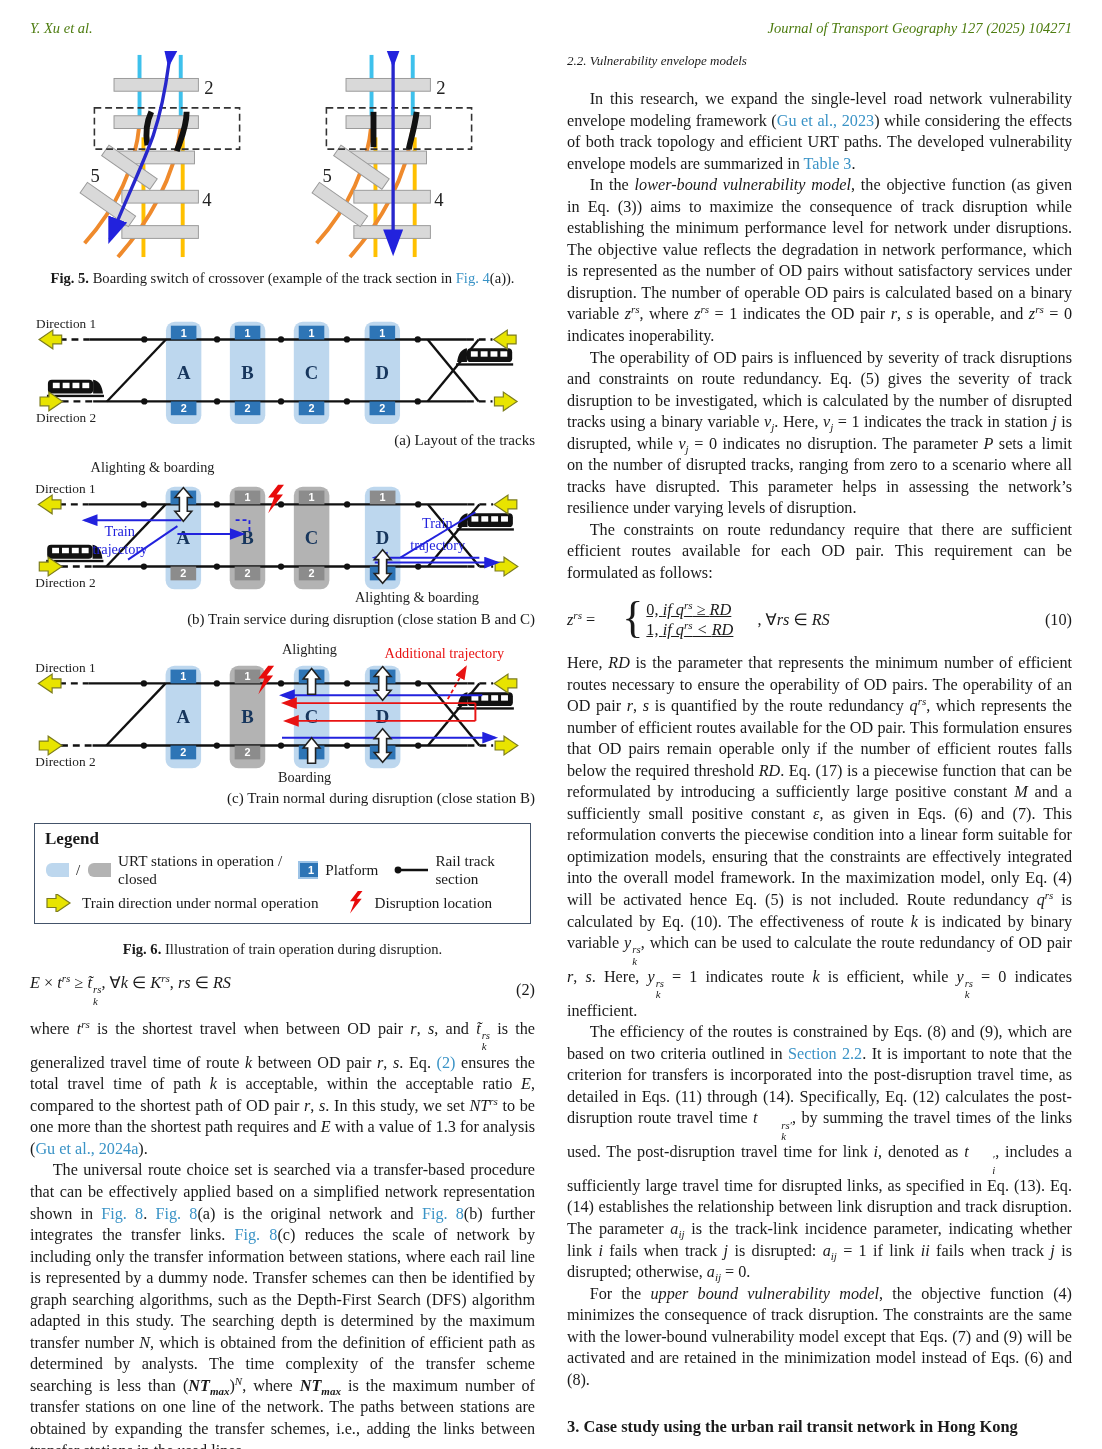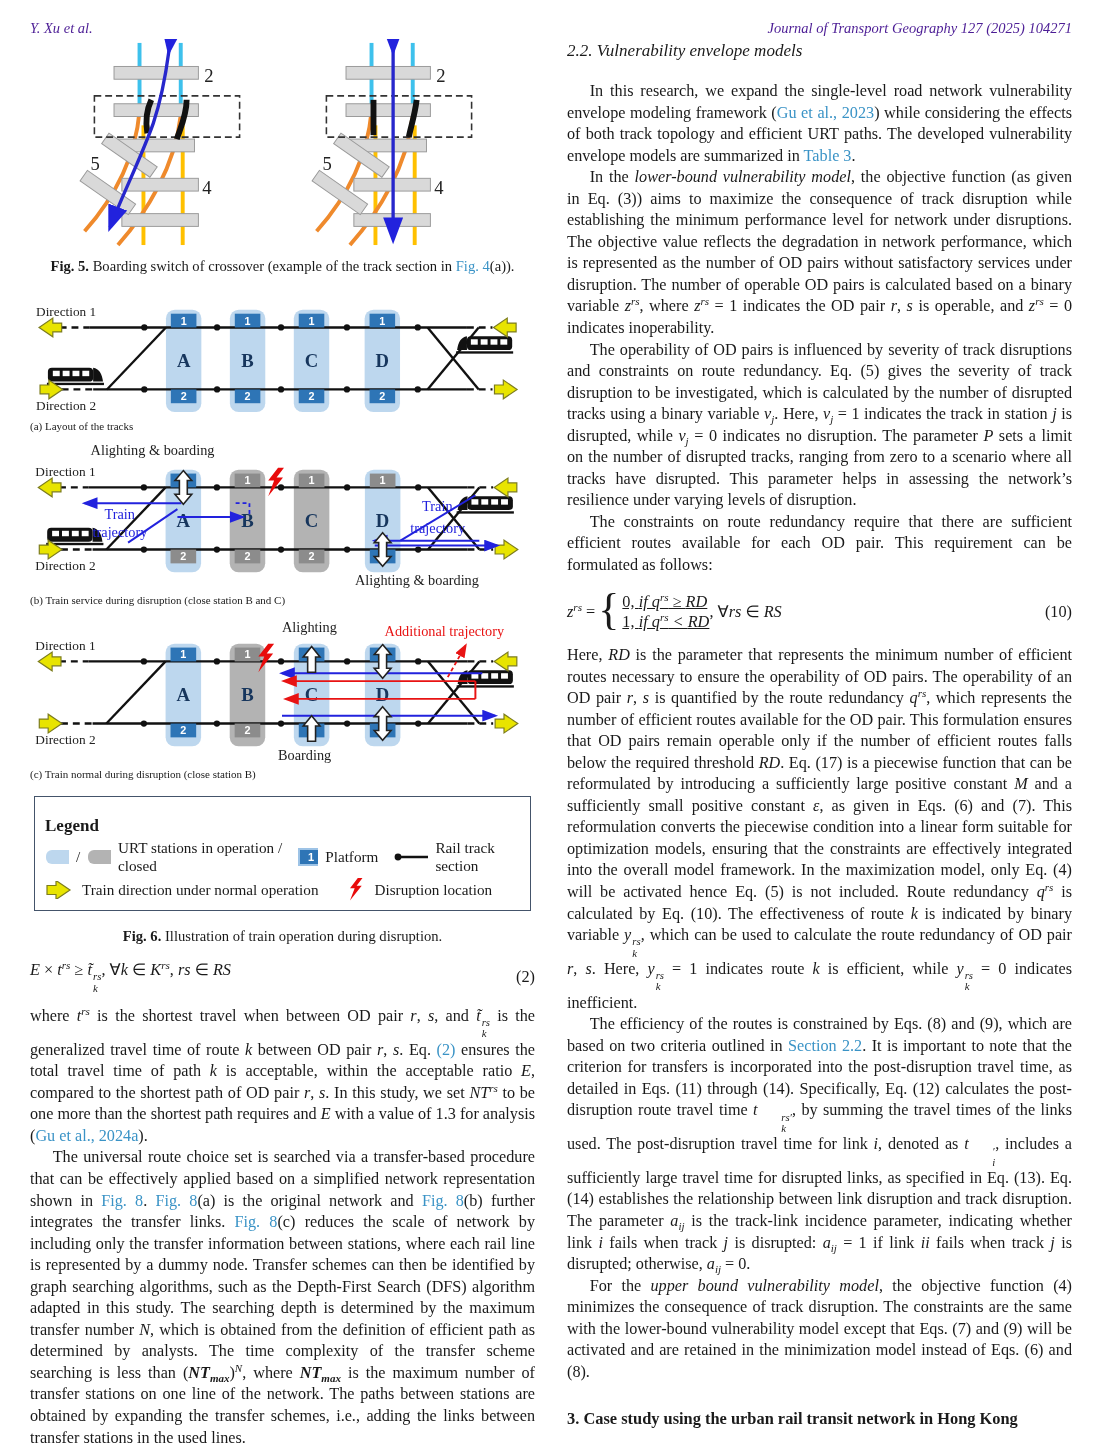--- a/index.html
+++ b/index.html
@@ -1,59 +1,59 @@
 <!DOCTYPE html>
 <html style="--link: #3a93c6; --station-open: #bdd7ee; --station-closed: #b3b3b3; --platform-open: #2e75b6; --platform-closed: #8c8c8c; --traj-blue: #2222dd; --traj-red: #e81313;"><head>
 <meta charset="utf-8">
 <style>
   html,body{margin:0;padding:0;background:#ffffff;}
   body{width:1102px;height:1449px;font-family:"Liberation Serif",serif;color:#1a1a1a;position:relative;overflow:hidden;}
   .page{padding:20px 30px 0 30px;}
-  .hdr{display:flex;justify-content:space-between;font-style:italic;font-size:14.5px;color:#4c1d95;margin-bottom:0;align-items:flex-end;}
+  .hdr{display:flex;justify-content:space-between;font-style:italic;font-size:14.5px;color:#4d7c0f;margin-bottom:12px;align-items:flex-end;}
   .cols{display:flex;gap:32px;}
   .col{width:505px;}
   .body-text{font-size:16.2px;line-height:1.33;text-align:justify;margin:0;}
   .body-text.indent{text-indent:1.4em;}
   .it{font-style:italic;}
   .bd{font-weight:bold;}
   .bi{font-weight:bold;font-style:italic;}
   .lnk{color:var(--link,#3a93c6);}
   .sup{vertical-align:super;font-size:68%;line-height:0;}
   .sub{vertical-align:sub;font-size:68%;line-height:0;}
   .stack{display:inline-flex;flex-direction:column;align-items:flex-start;vertical-align:-0.5em;font-size:66%;line-height:1.05;margin-left:1px;}
-  .sec-h-italic{font-style:italic;font-size:17px;margin:4px 0 20px 0;font-weight:normal;}
+  .sec-h-italic{font-style:italic;font-size:13px;margin:4px 0 20px 0;font-weight:normal;}
   .sec-h-bold{font-weight:bold;font-size:16.4px;margin:26px 0 20px 0;}
-  .eq-row{display:flex;align-items:center;font-size:16.3px;margin:14px 0 12px 0;}
+  .eq-row{display:flex;align-items:center;font-size:16.3px;margin:14px 0 12px 0;gap:24px;}
   .eq-num{margin-left:auto;padding-left:10px;}
   .cases{display:inline-flex;align-items:center;}
   .brace{font-size:44px;font-weight:200;line-height:0.85;margin:0 3px 5px 3px;}
   .case-lines{display:inline-flex;flex-direction:column;line-height:1.22;text-decoration:underline;}
   .fig-caption{font-size:14.6px;text-align:center;margin:10px 8px 0 8px;line-height:1.3;}
-  .sub-caption{font-size:11px;text-align:left;margin:0 0 10px 0;}
+  .sub-caption{font-size:15px;text-align:right;margin:0 0 10px 0;}
   .fig5-wrap{display:flex;justify-content:center;gap:52px;margin:2px 0 0 0;}
   .fig6-wrap{margin-top:20px;}
   svg text{font-family:"Liberation Serif",serif;}
   .dir-label{font-size:13.5px;fill:#222;}
   .st-letter{font-size:19px;font-weight:bold;fill:#17365d;text-anchor:middle;}
   .pf-num{font-family:"Liberation Sans",sans-serif;font-size:11px;font-weight:bold;fill:#ffffff;text-anchor:middle;}
   .st-open{fill:var(--station-open,#bdd7ee);}
   .st-closed{fill:var(--station-closed,#b3b3b3);}
   .pf-open{fill:var(--platform-open,#2e75b6);}
   .pf-closed{fill:var(--platform-closed,#8c8c8c);}
   .track{stroke:#111;stroke-width:2.4;fill:none;}
   .track-dash{stroke:#111;stroke-width:2.4;stroke-dasharray:7,5;fill:none;}
   .node{fill:#111;}
   .traj-b{stroke:var(--traj-blue,#2222dd);stroke-width:2;fill:none;}
   .traj-b-d{stroke:var(--traj-blue,#2222dd);stroke-width:1.8;fill:none;stroke-dasharray:4,3;}
   .traj-r{stroke:var(--traj-red,#e81313);stroke-width:2;fill:none;}
   .traj-r-d{stroke:var(--traj-red,#e81313);stroke-width:1.8;fill:none;stroke-dasharray:4,3;}
   .blue-lb{font-size:14.5px;fill:var(--traj-blue,#2222dd);}
   .red-lb{font-size:14.5px;fill:var(--traj-red,#e81313);}
   .blk-lb{font-size:14.5px;fill:#222;}
-  .legend-box{border:1.6px solid #44546a;margin:16px 4px 0 4px;padding:19px 10px 8px 10px;}
+  .legend-box{border:1.6px solid #44546a;margin:16px 4px 0 4px;padding:5px 10px 8px 10px;}
   .legend-title{font-weight:bold;font-size:17px;}
   .legend-row{display:flex;align-items:center;gap:7px;font-size:15.2px;margin-top:3px;flex-wrap:nowrap;}
   .fig5-label{font-size:19px;fill:#222;}
 </style>
 </head>
 <body>
 
 <svg width="0" height="0" style="position:absolute" aria-hidden="true">
   <defs>
     <marker id="mB" markerWidth="9" markerHeight="8" refX="6.5" refY="3" orient="auto">

